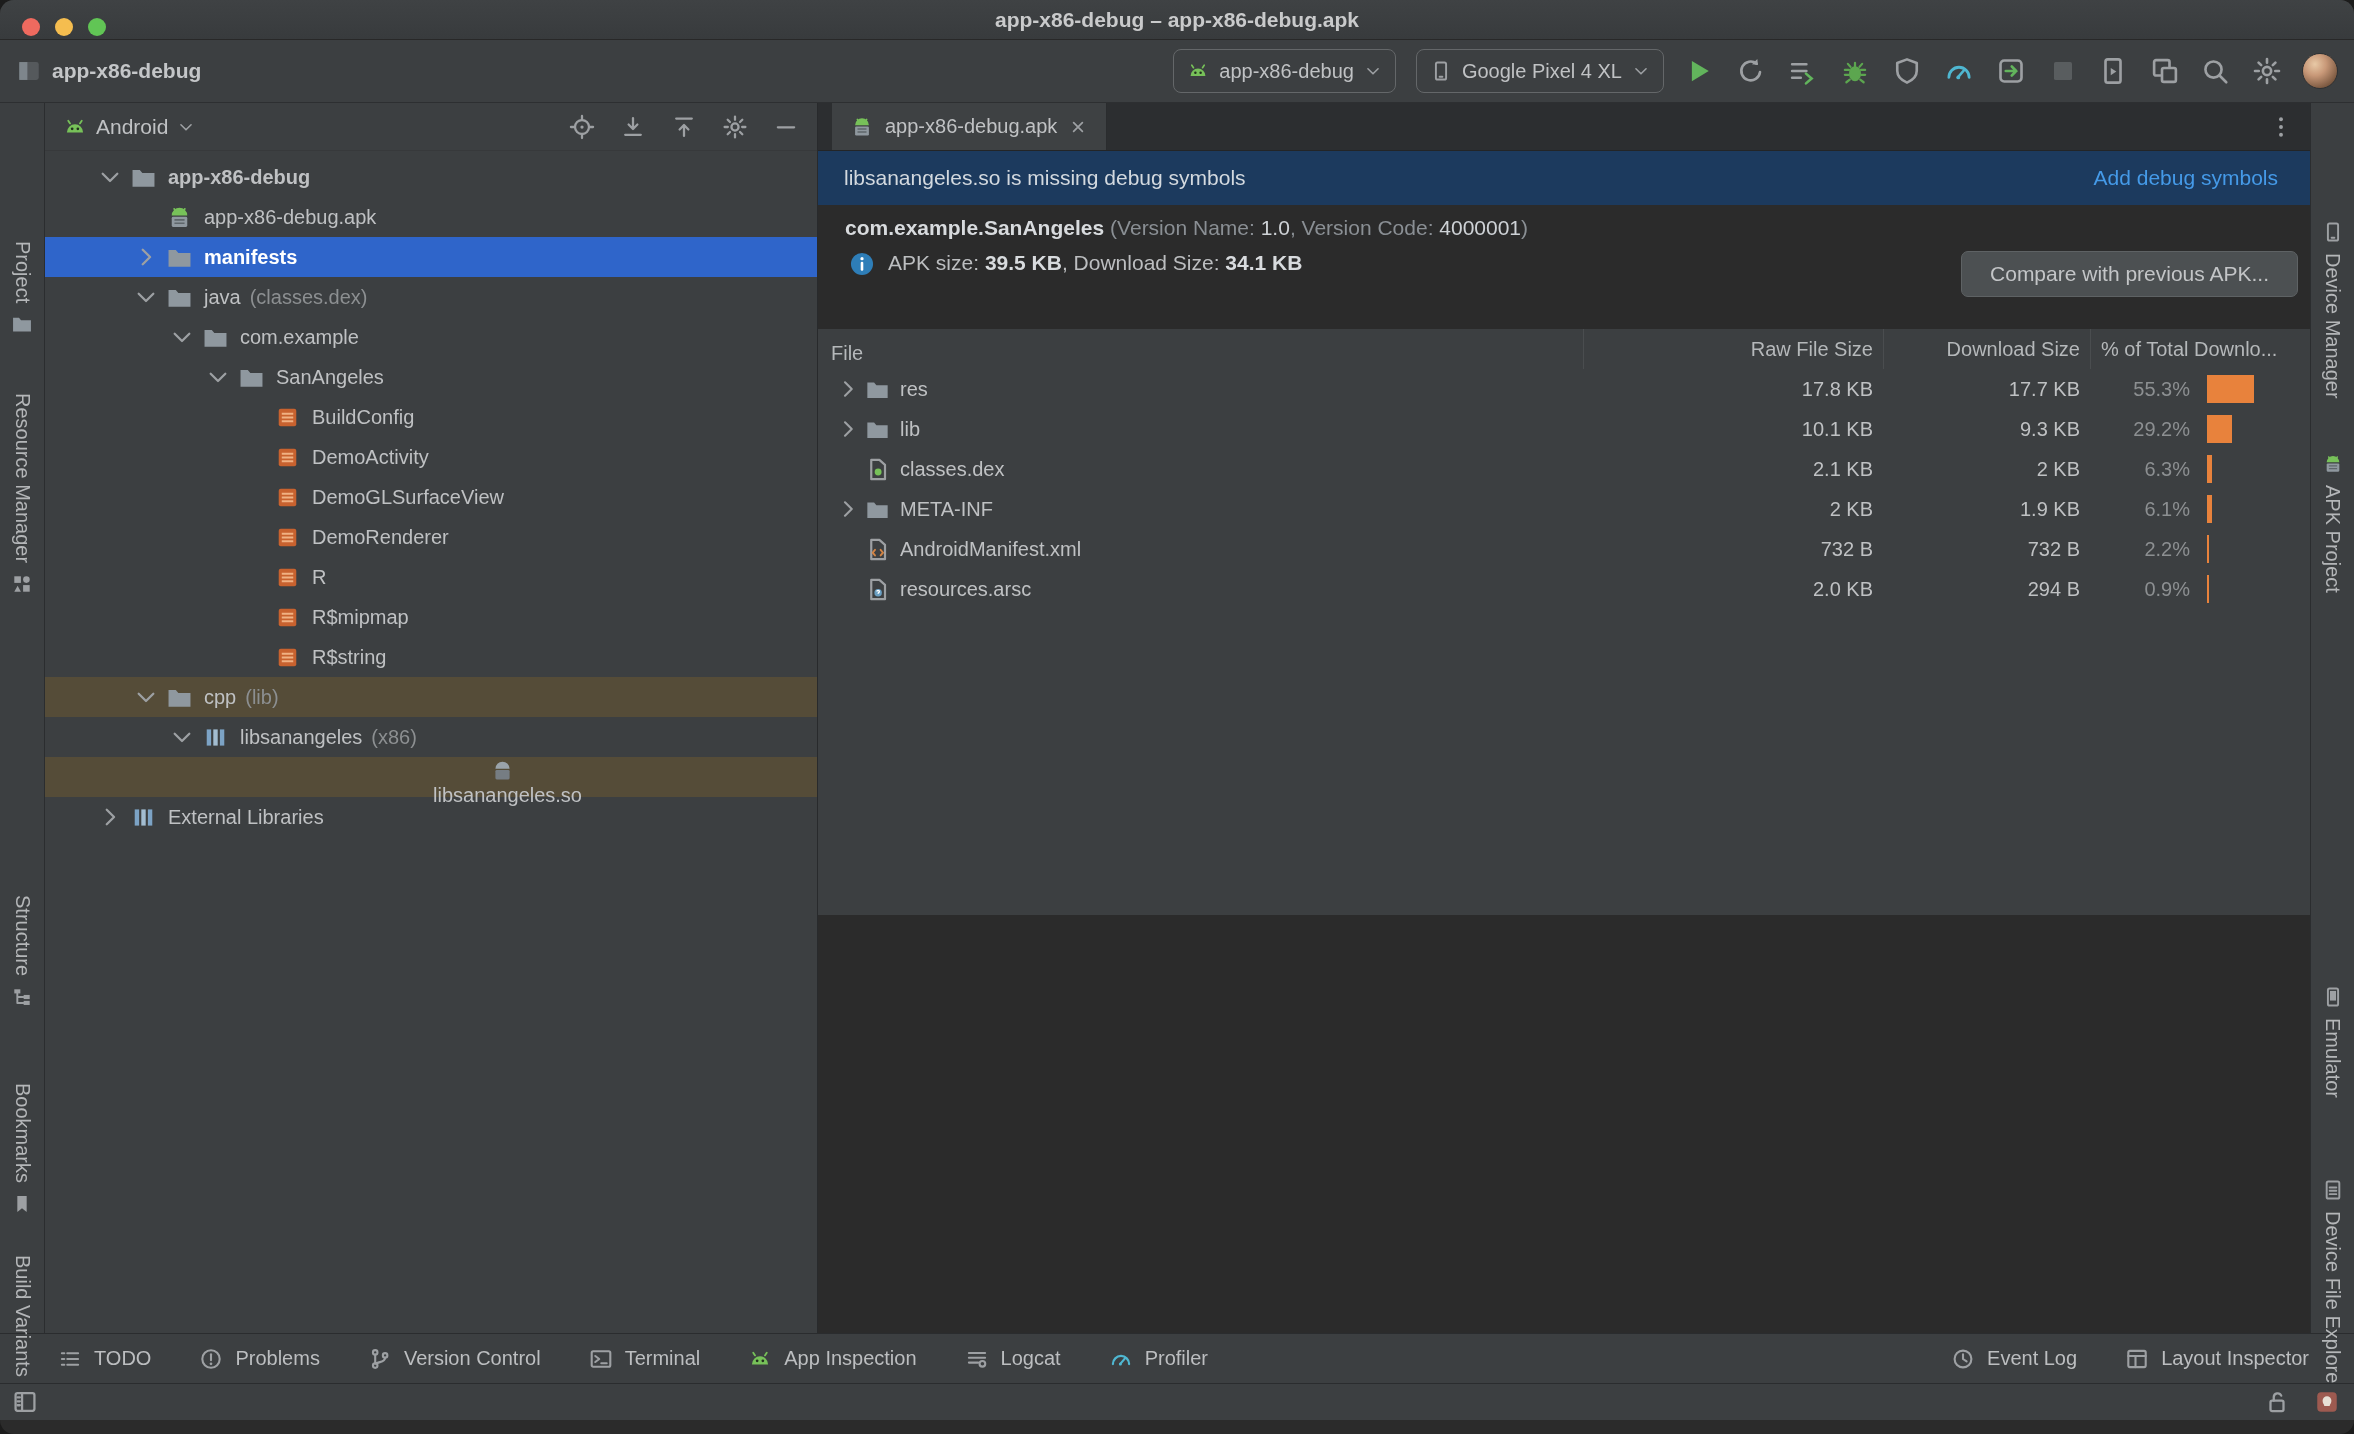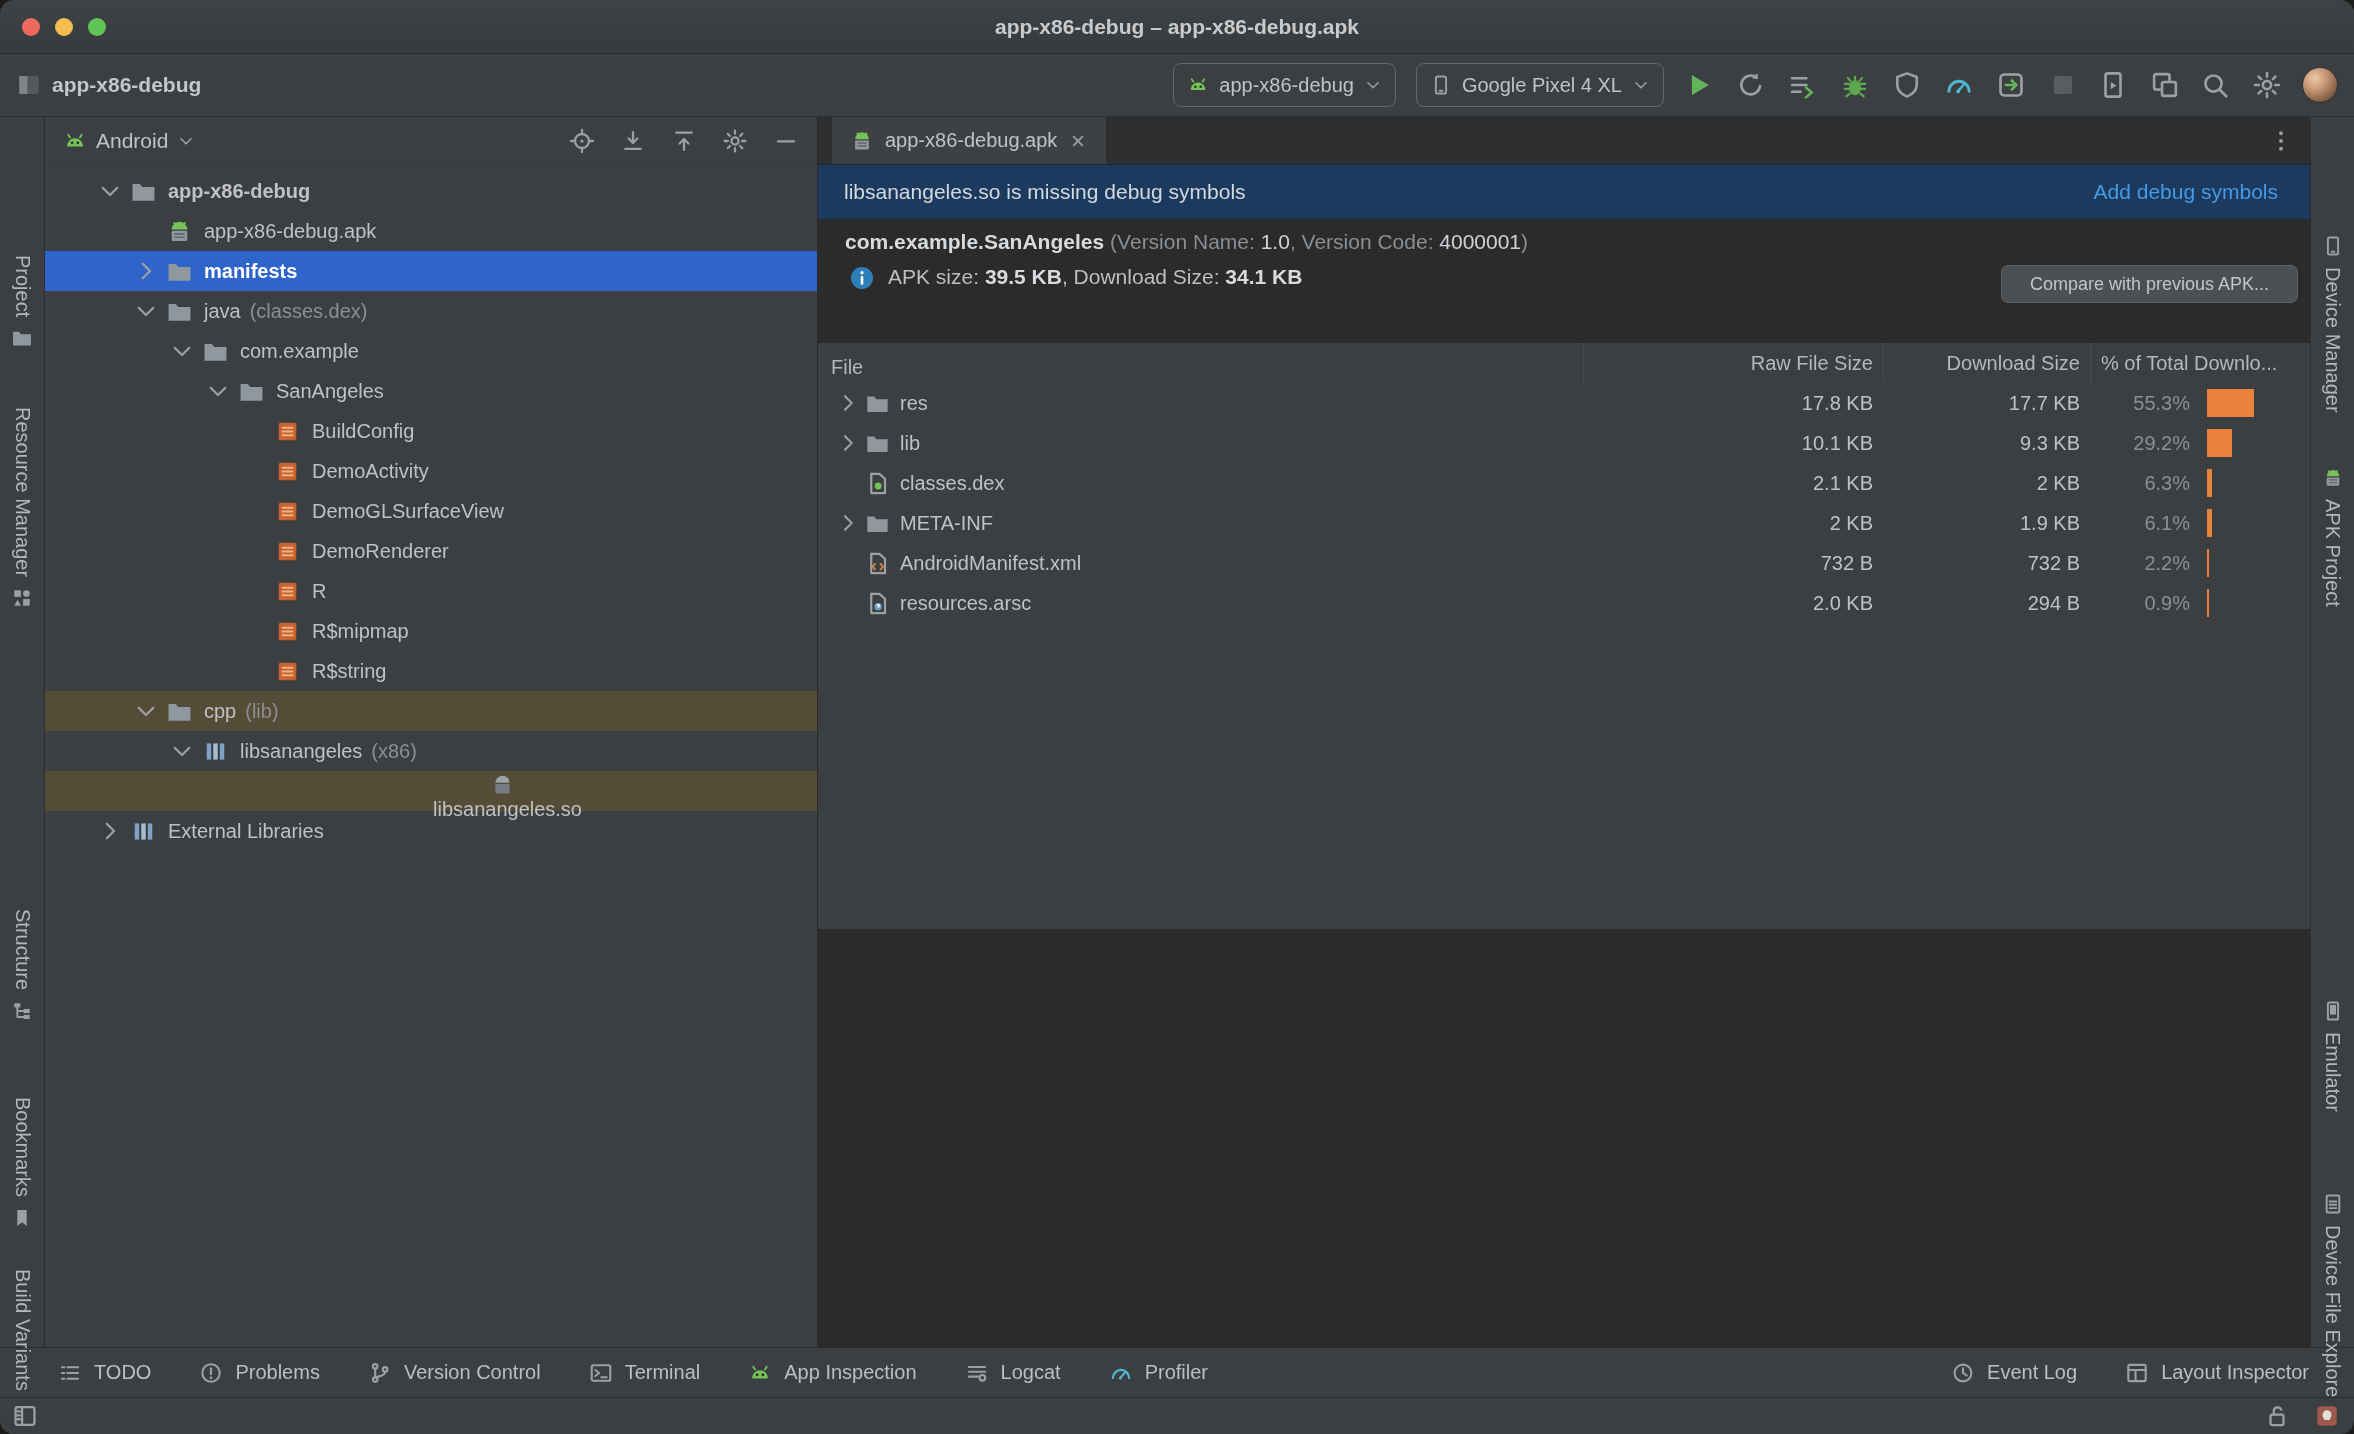--- a/index.html
+++ b/index.html
@@ -1,21 +1,21 @@
 <!DOCTYPE html>
 <html><head>
 <meta charset="utf-8">
 <style>
   *{box-sizing:border-box;}
   html,body{margin:0;padding:0;}
   body{width:2354px;height:1434px;background:#1c1c1c;font-family:"Liberation Sans",sans-serif;}
   .window{position:absolute;top:0;left:0;width:2354px;height:1434px;border-radius:14px;overflow:hidden;background:#2b2b2b;}
 
   
-  .titlebar{height:54px;background:linear-gradient(#3f4244,#383b3d);border-bottom:1px solid #282828;display:flex;align-items:center;position:relative;}
+  .titlebar{height:40px;background:linear-gradient(#3f4244,#383b3d);border-bottom:1px solid #282828;display:flex;align-items:center;position:relative;}
   .traffic{position:absolute;left:22px;top:18px;display:flex;gap:15px;}
   .tl{width:18px;height:18px;border-radius:50%;}
   .tl.red{background:#ee6a5f;} .tl.yellow{background:#f5bd4f;} .tl.green{background:#61c555;}
   .wtitle{margin:0 auto;font-size:21px;font-weight:bold;color:#c9cacb;}
 
   
   .toolbar{height:63px;background:#3c3f41;border-bottom:1px solid #2d2f31;display:flex;align-items:center;padding:0 16px;}
   .proj-chip{display:flex;align-items:center;gap:10px;}
   .proj-chip .pname{font-size:21px;font-weight:bold;color:#c4c6c8;}
   .tb-right{margin-left:auto;display:flex;align-items:center;gap:20px;}
@@ -61,21 +61,21 @@
   .tab .close{width:20px;height:20px;display:inline-flex;}
   .kebab{position:absolute;right:16px;top:11px;width:26px;height:26px;display:inline-flex;}
   .banner{height:54px;background:#1c3a5e;display:flex;align-items:center;padding:0 32px 0 26px;font-size:21px;color:#d3d9df;}
   .banner .lnk{margin-left:auto;color:#459ae8;cursor:pointer;}
   .pkg-line{height:46px;display:flex;align-items:center;padding-left:27px;font-size:21px;color:#8a8f94;white-space:pre;}
   .pkg-name{font-weight:bold;color:#d8dbde;margin-right:6px;}
   .pkg-val{color:#ced2d6;}
   .size-line{height:64px;display:flex;align-items:flex-start;padding-left:31px;font-size:21px;color:#bcbec0;white-space:pre;}
   .size-line .icon{margin-right:13px;}
   .strong{font-weight:bold;color:#d8dbde;}
-  .compare-btn{margin-left:auto;margin-right:12px;height:38px;padding:0 28px;background:#4c5052;border:1px solid #5e6264;border-radius:7px;font-size:18px;color:#c3c5c7;display:flex;align-items:center;font-family:inherit;cursor:default;}
+  .compare-btn{margin-left:auto;margin-right:12px;height:46px;padding:0 28px;background:#4c5052;border:1px solid #5e6264;border-radius:7px;font-size:21px;color:#c3c5c7;display:flex;align-items:center;font-family:inherit;cursor:default;}
 
   
   .apk-table{margin-top:14px;background:#3c3f41;height:586px;}
   .t-header,.t-row{display:grid;grid-template-columns:765px 300px 207px 1fr;height:40px;align-items:center;font-size:20px;}
   .t-header{color:#b5b8ba;}
   .t-header .hc{height:100%;display:flex;align-items:center;border-left:1px solid #4a4d4f;padding:0 10px;overflow:hidden;white-space:nowrap;}
   .t-header .hc:first-child{border-left:none;padding-left:13px;margin-top:8px;}
   .hc.num{justify-content:flex-end;}
   .t-row{color:#bfc1c3;cursor:default;}
   .cell-file{display:flex;align-items:center;padding-left:13px;}

